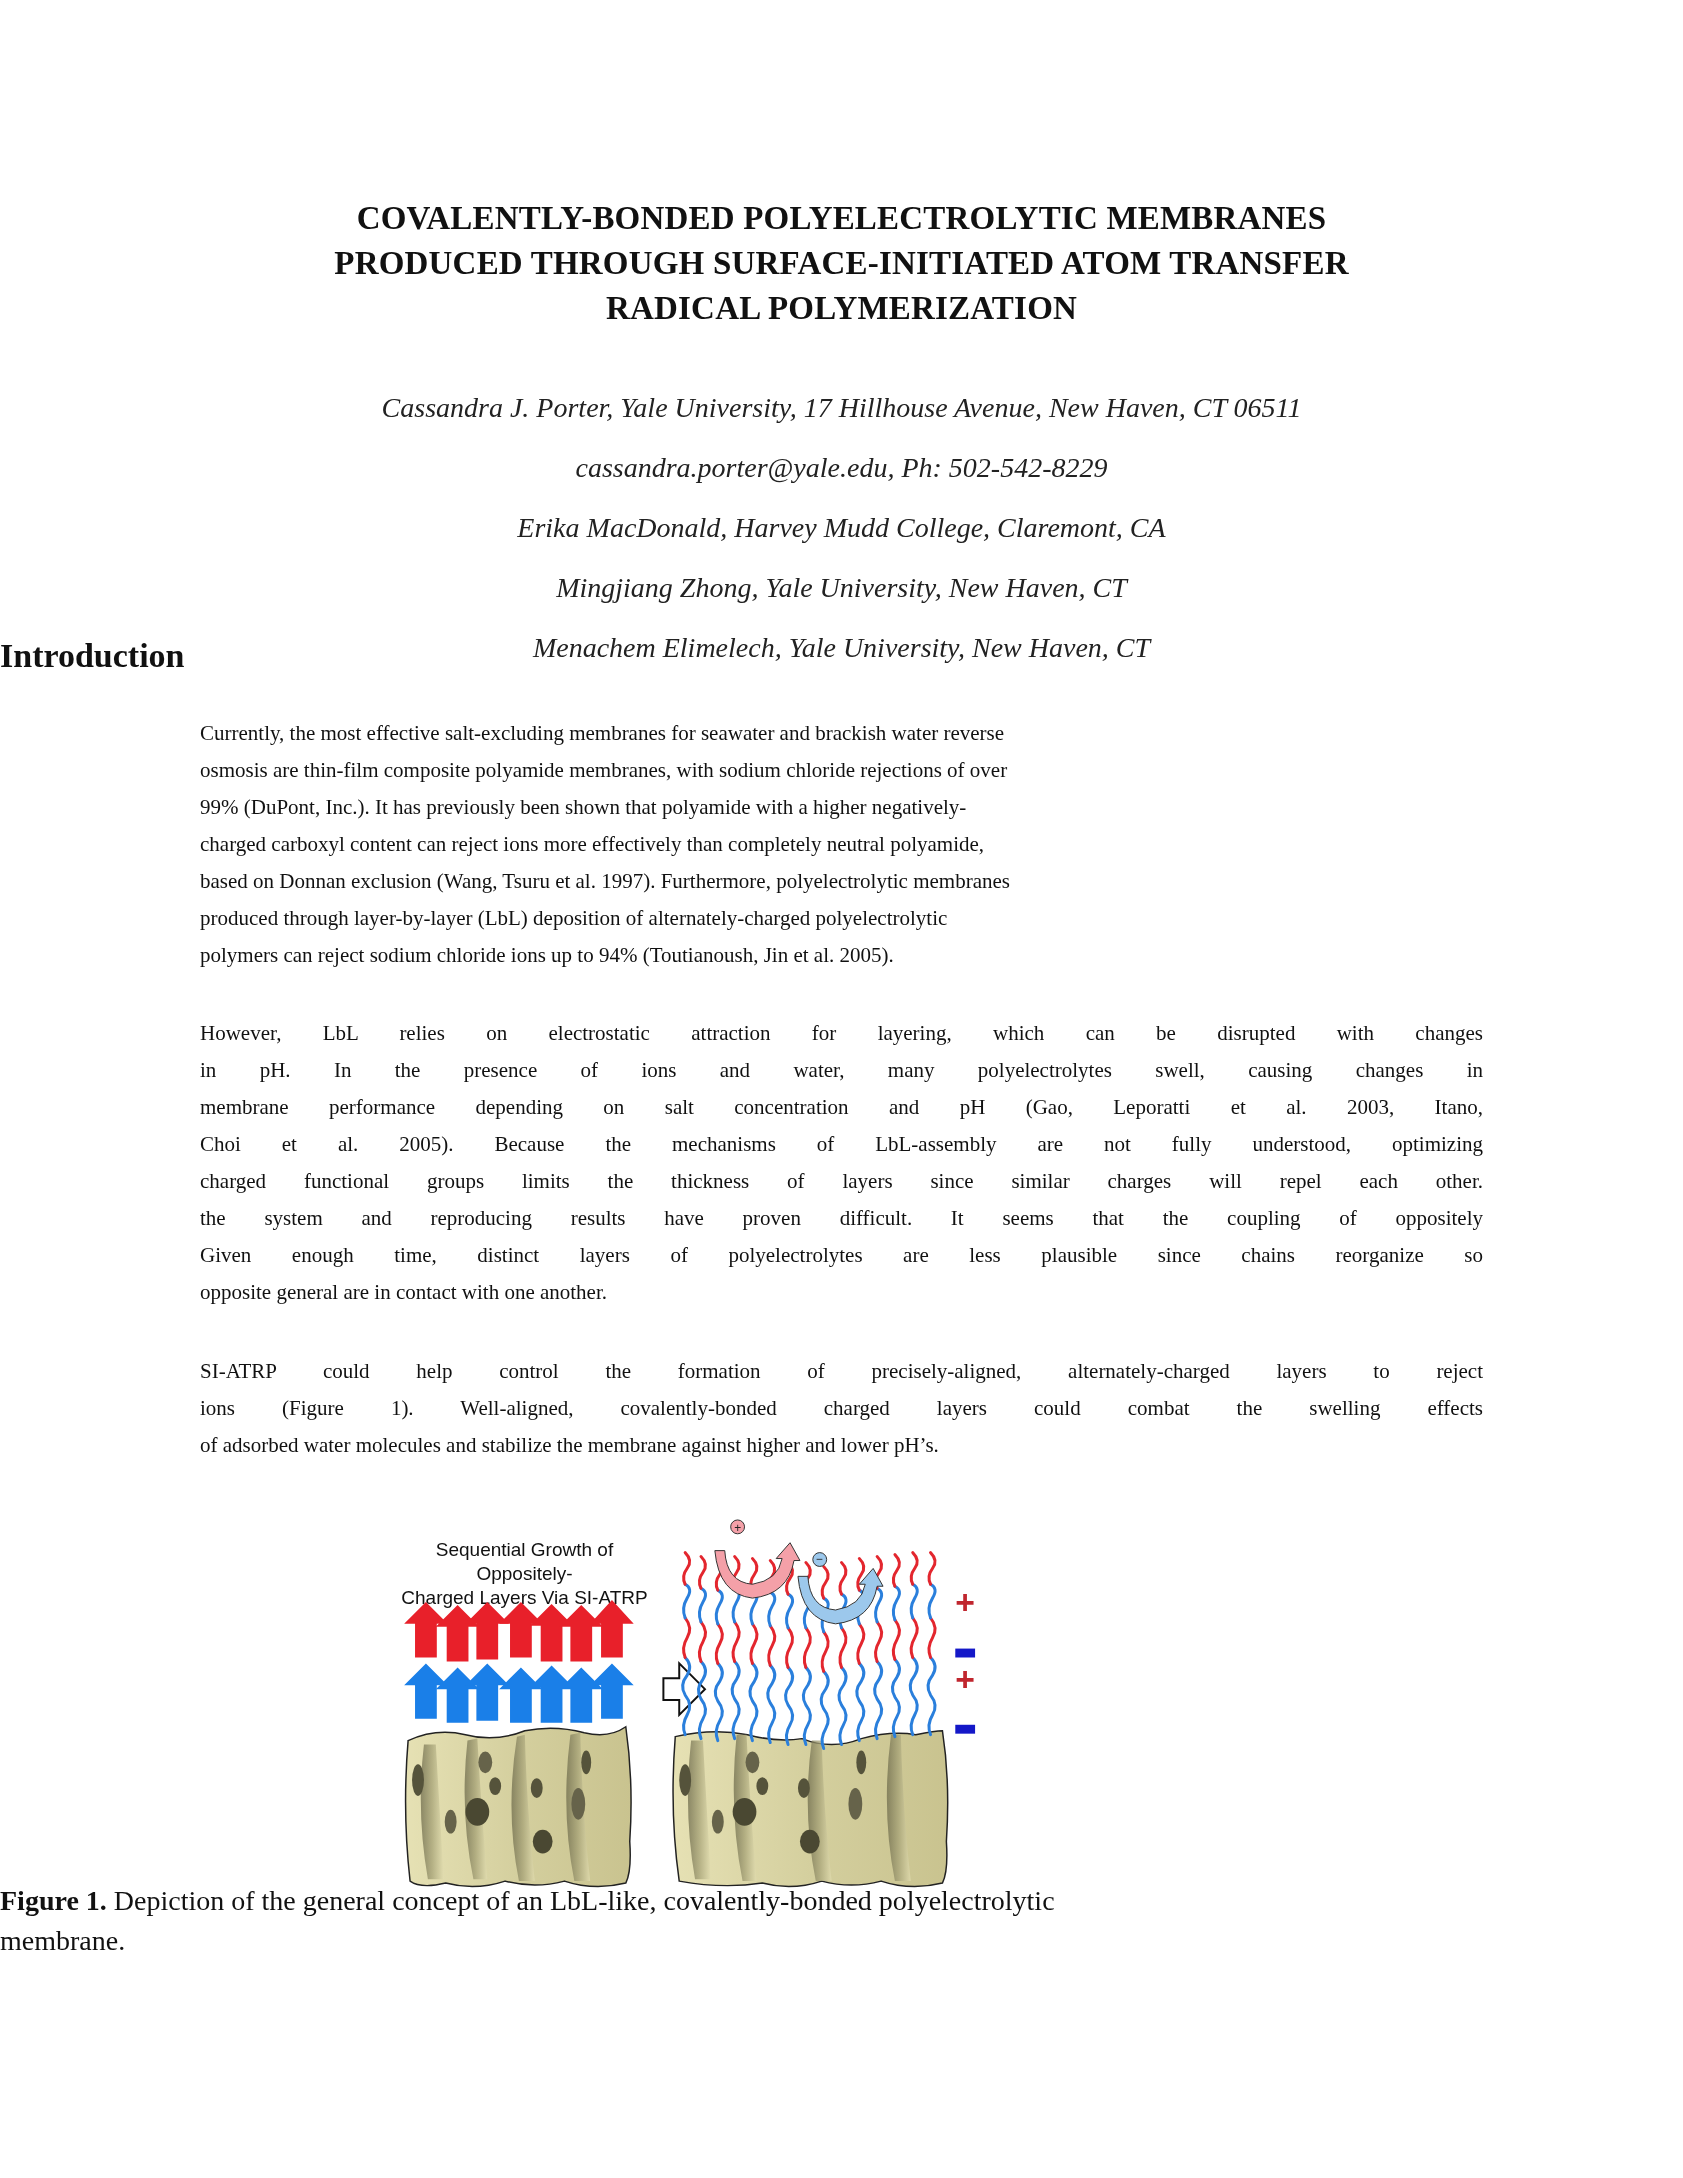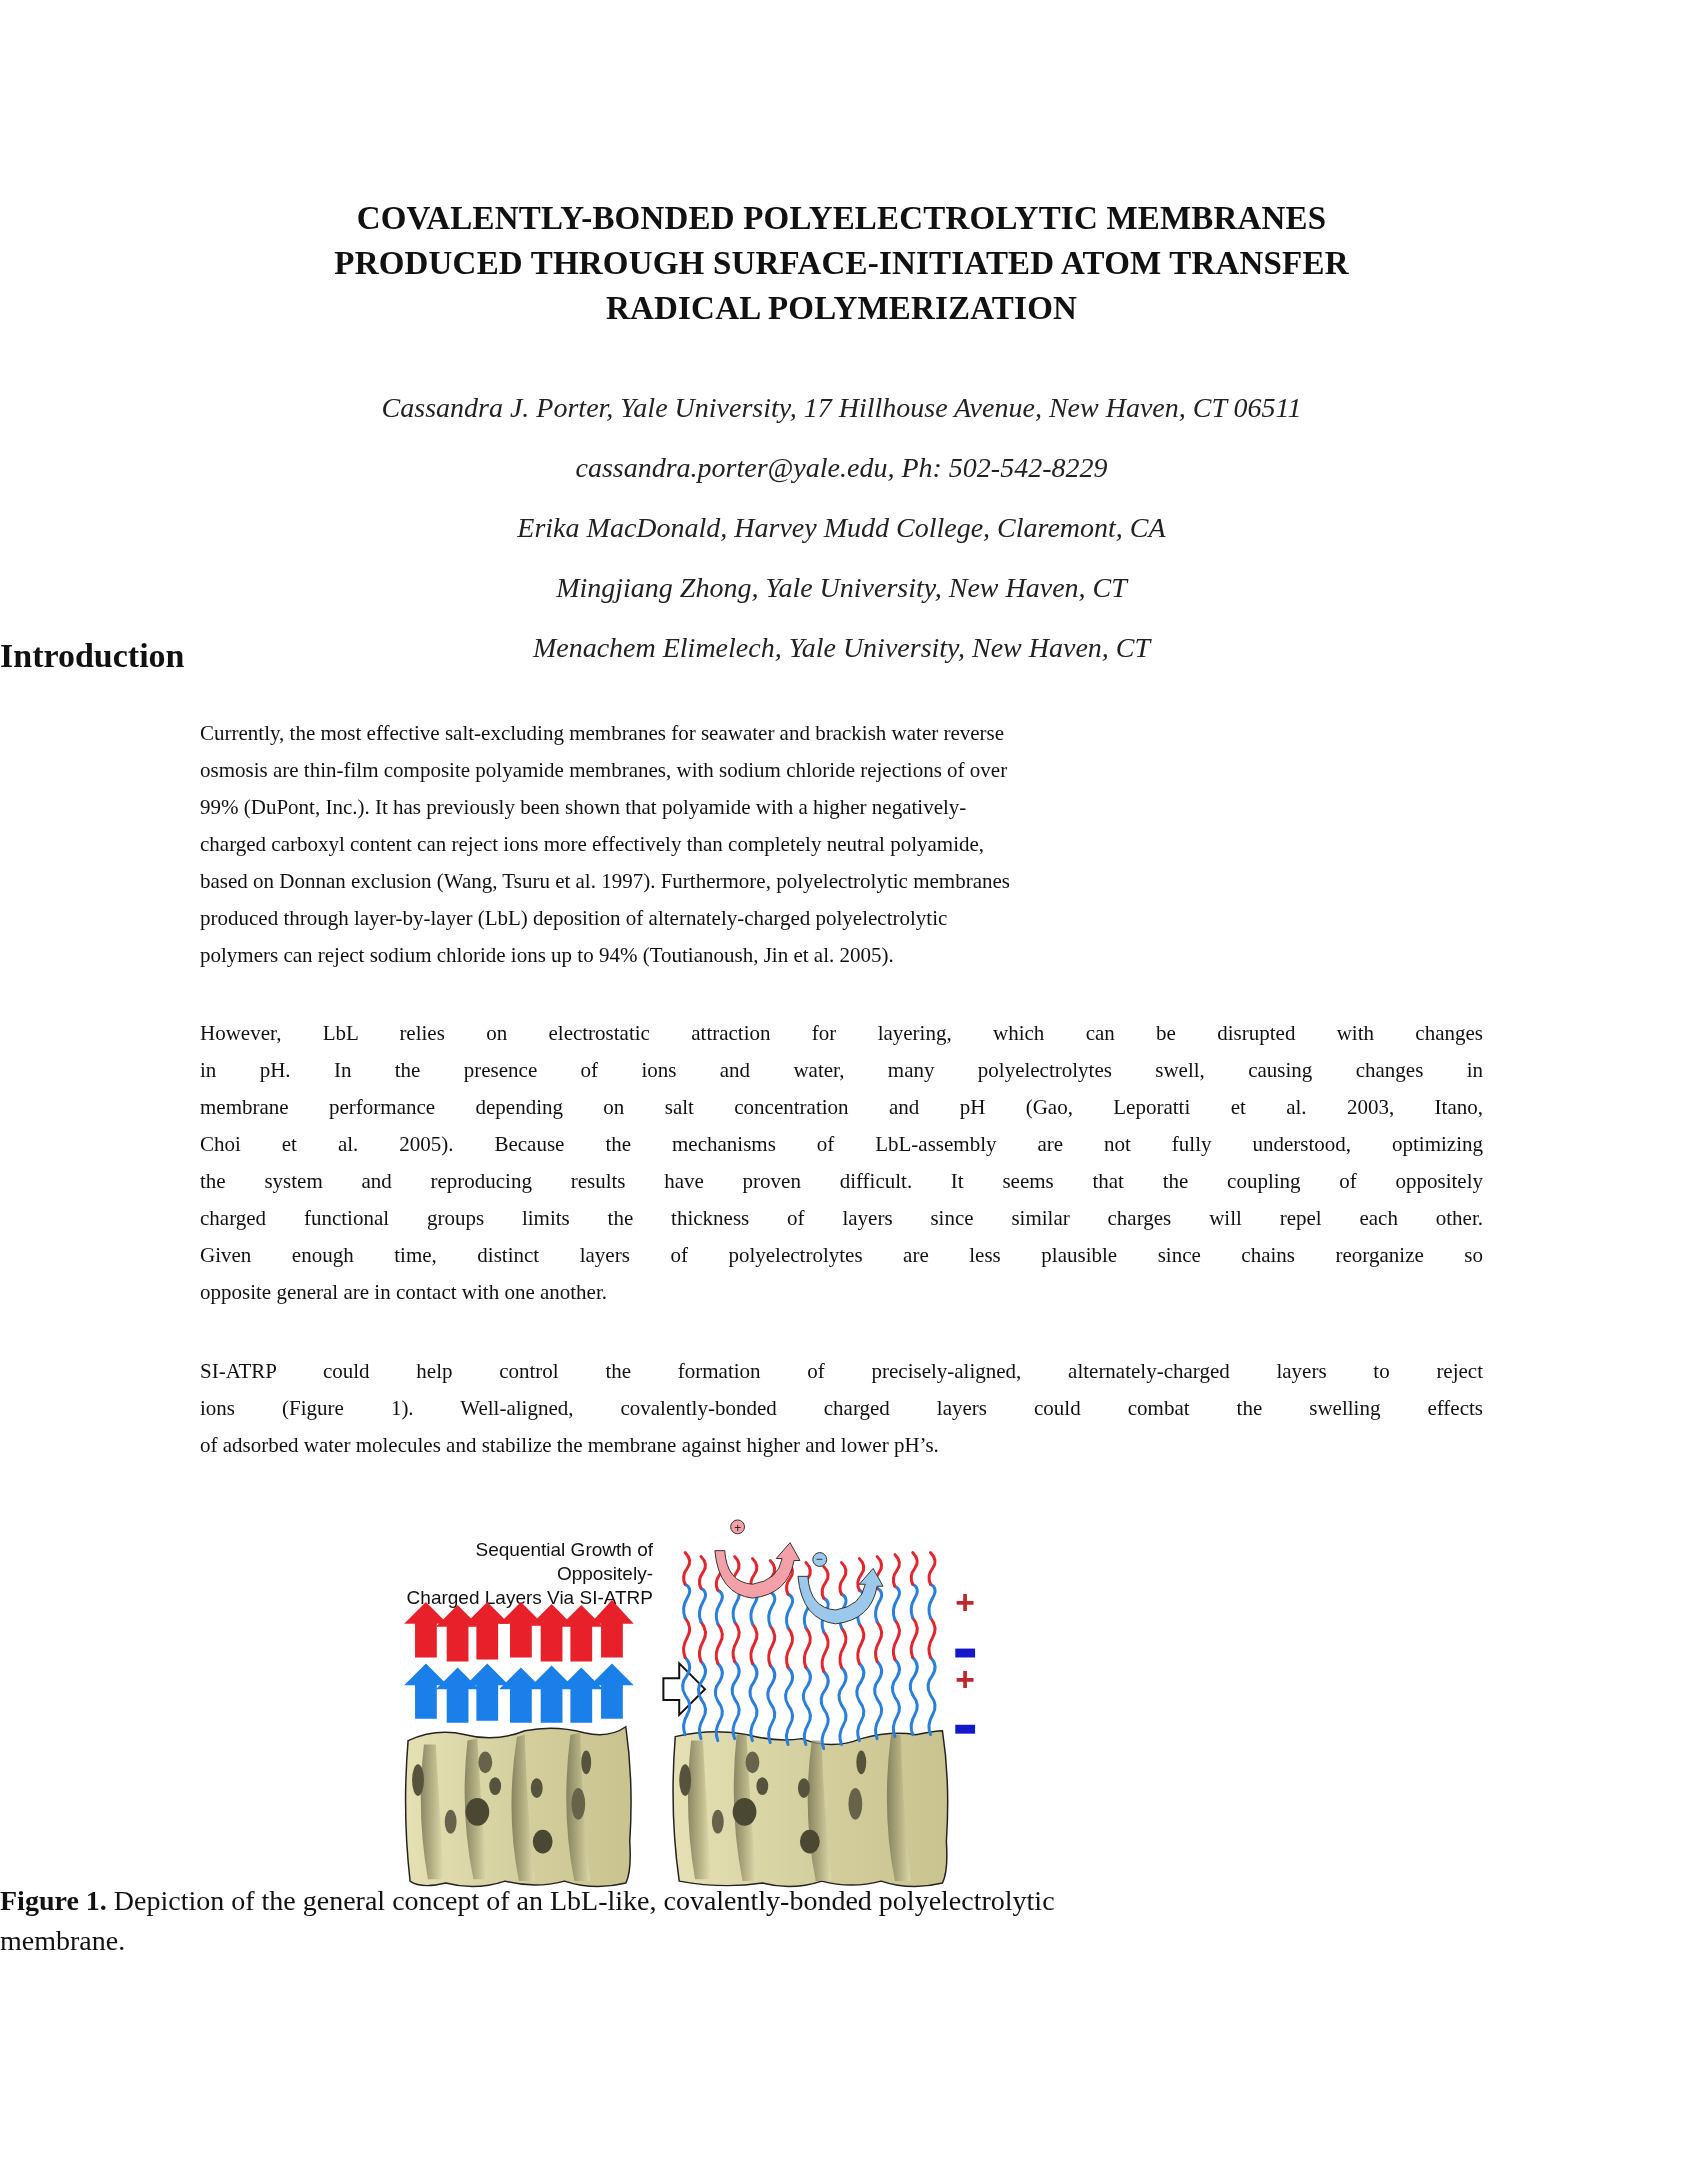--- a/index.html
+++ b/index.html
@@ -13,21 +13,21 @@
   .authors div { white-space: nowrap; margin-top: 23px; }
   .section-heading { position: absolute; left: 0; width: 1683px; top: 634px; text-align: left;
                      font-weight: bold; font-size: 34px; line-height: 44px; }
   .para { position: absolute; left: 200px; width: 1283px; font-size: 21px; line-height: 37px; }
   .para .ln { display: block; white-space: nowrap; }
   .para .ln.j { text-align: justify; text-align-last: justify; white-space: normal; }
   #p1 { top: 715px; }
   #p2 { top: 1015px; }
   #p3 { top: 1353px; }
   .figure { position: absolute; left: 396px; top: 1515px; width: 891px; height: 376px; }
-  .fig-label { position: absolute; left: 396px; width: 257px; top: 1538px; text-align: right;
+  .fig-label { position: absolute; left: 396px; width: 257px; top: 1538px; text-align: center;
                font-family: "Liberation Sans", "DejaVu Sans", sans-serif; font-size: 19px; line-height: 24px; color: #111; }
   .caption { position: absolute; left: 0; width: 1683px; top: 1881px; 
              font-size: 28px; line-height: 40px; }
   .caption b { font-weight: bold; }
 </style>
 </head>
 <body>
 
 <div class="title">
   <div>COVALENTLY-BONDED POLYELECTROLYTIC MEMBRANES</div>
@@ -53,22 +53,22 @@
   <span class="ln">based on Donnan exclusion (Wang, Tsuru et al. 1997). Furthermore, polyelectrolytic membranes</span>
   <span class="ln">produced through layer-by-layer (LbL) deposition of alternately-charged polyelectrolytic</span>
   <span class="ln">polymers can reject sodium chloride ions up to 94% (Toutianoush, Jin et al. 2005).</span>
 </div>
 
 <div class="para" id="p2">
   <span class="ln j">However, LbL relies on electrostatic attraction for layering, which can be disrupted with changes</span>
   <span class="ln j">in pH. In the presence of ions and water, many polyelectrolytes swell, causing changes in</span>
   <span class="ln j">membrane performance depending on salt concentration and pH (Gao, Leporatti et al. 2003, Itano,</span>
   <span class="ln j">Choi et al. 2005).  Because the mechanisms of LbL-assembly are not fully understood, optimizing</span>
+  <span class="ln j">charged functional groups limits the thickness of layers since similar charges will repel each other.</span>
   <span class="ln j">the system and reproducing results have proven difficult. It seems that the coupling of oppositely</span>
-  <span class="ln j">charged functional groups limits the thickness of layers since similar charges will repel each other.</span>
   <span class="ln j">Given enough time, distinct layers of polyelectrolytes are less plausible since chains reorganize so</span>
   <span class="ln">opposite general are in contact with one another.</span>
 </div>
 
 <div class="para" id="p3">
   <span class="ln j">SI-ATRP could help control the formation of precisely-aligned, alternately-charged layers to reject</span>
   <span class="ln j">ions (Figure 1).  Well-aligned, covalently-bonded charged layers could combat the swelling effects</span>
   <span class="ln">of adsorbed water molecules and stabilize the membrane against higher and lower pH’s.</span>
 </div>
 

